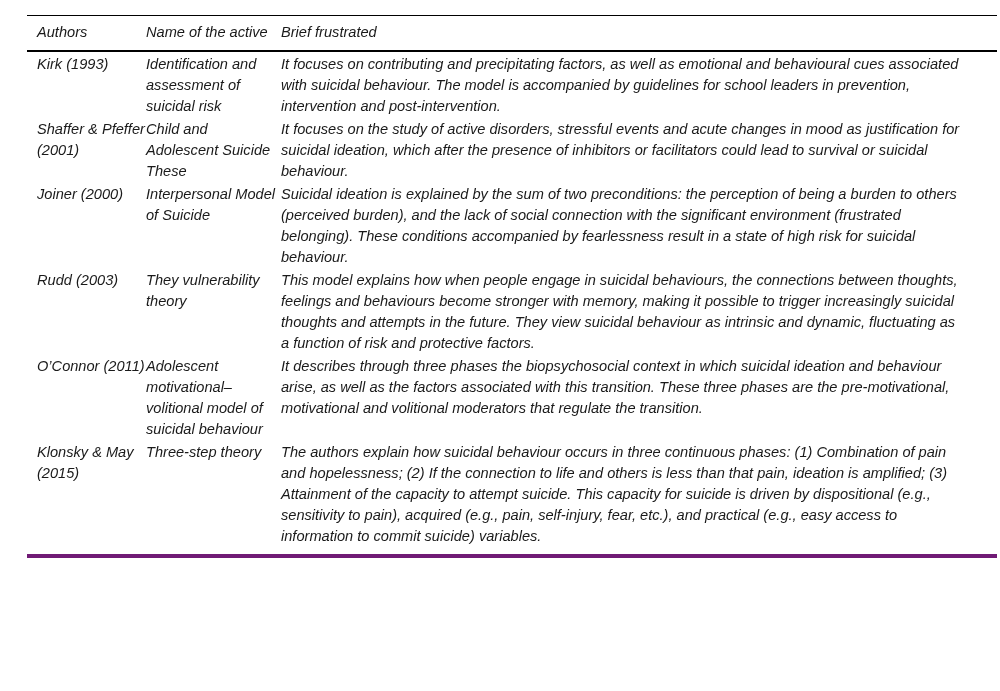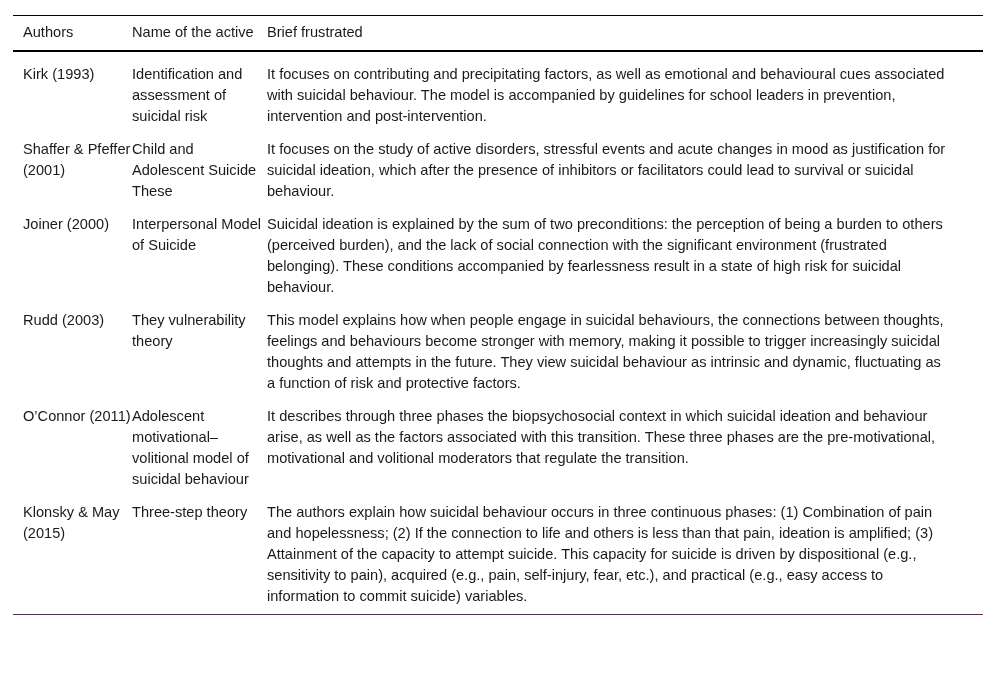--- a/index.html
+++ b/index.html
@@ -11,48 +11,49 @@
       width: 1000px;
       height: 691px;
       position: relative;
       font-family: "Liberation Sans", sans-serif;
       font-size: 14.6px;
       color: #1a1a1a;
       line-height: 21px;
     }
     .table-wrap {
       position: absolute;
-      left: 13px;
+      left: 27px;
       top: 15px;
       width: 970px;
+      font-style: italic;
     }
     table {
       border-collapse: collapse;
       width: 970px;
       table-layout: fixed;
     }
     thead tr {
       border-top: 1px solid #000;
       border-bottom: 2px solid #000;
     }
     tbody tr:last-child {
-      border-bottom: 1px solid #701a75;
+      border-bottom: 4px solid #701a75;
     }
     th, td {
       text-align: left;
       vertical-align: top;
       font-weight: normal;
       padding: 0;
     }
     th {
       padding-top: 6px;
       padding-bottom: 7px;
     }
     td {
-      padding-top: 12px;
+      padding-top: 2px;
       padding-bottom: 0px;
     }
     tbody tr:last-child td {
       padding-bottom: 7px;
     }
     col.c-authors { width: 119px; }
     col.c-model   { width: 135px; }
     col.c-expl    { width: 716px; }
     th:first-child, td:first-child { padding-left: 10px; }
     th:nth-child(2), td:nth-child(2) { padding-left: 0px; padding-right: 6px; }

